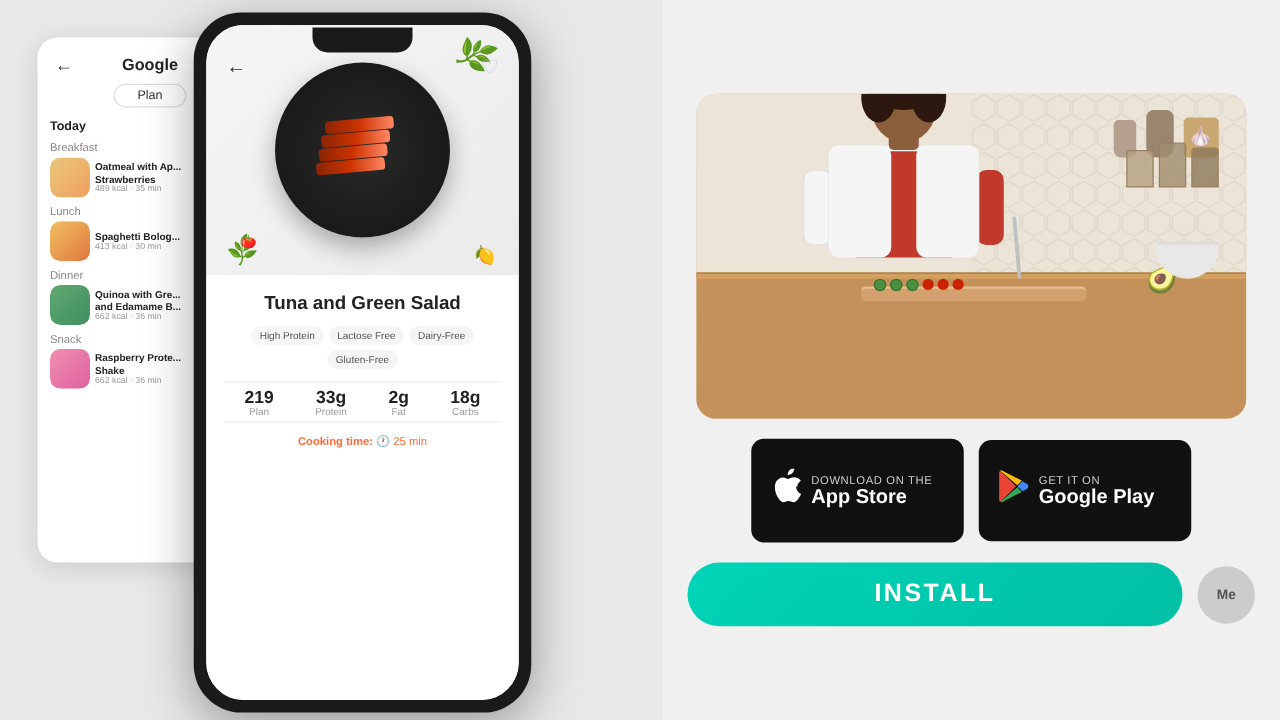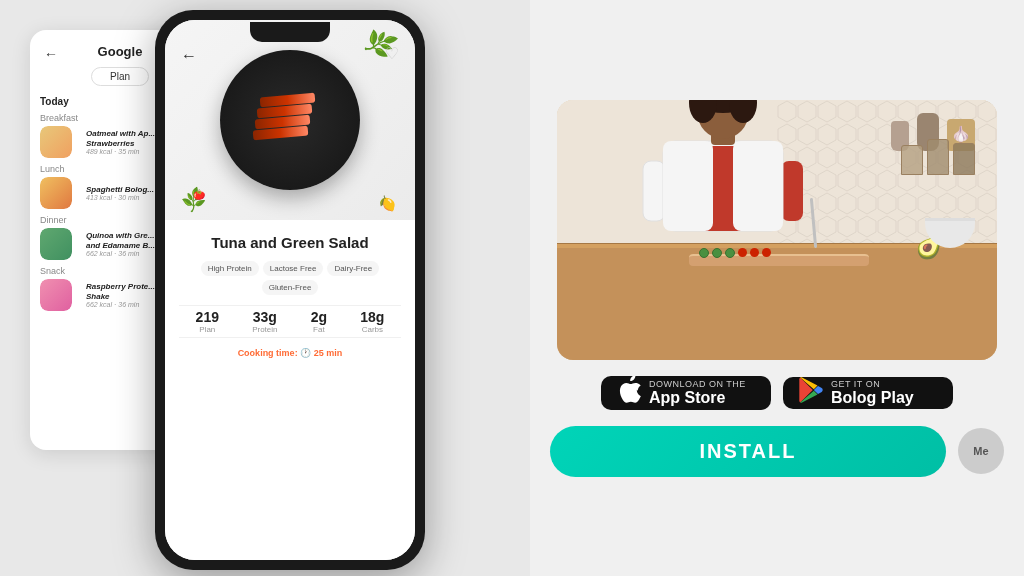--- a/index.html
+++ b/index.html
@@ -79,23 +79,22 @@
 
     .meal-section-label {
       font-size: 9px;
       color: #888;
       margin: 6px 0 3px;
     }
 
     .meal-item {
       display: flex;
       align-items: center;
-      gap: 14px;
+      gap: 4px;
       margin-bottom: 4px;
-      font-style: italic;
     }
     .meal-thumb {
       width: 32px;
       height: 32px;
       border-radius: 8px;
       flex-shrink: 0;
       overflow: hidden;
     }
     .meal-thumb-bg {
       width: 100%;
@@ -301,21 +300,21 @@
       align-items: center;
     }
 
     .store-btn {
       display: flex;
       align-items: center;
       gap: 8px;
       background: #111;
       color: #fff;
       border-radius: 10px;
-      padding: 0 16px;
+      padding: 24px 16px;
       cursor: pointer;
       min-width: 170px;
       text-decoration: none;
     }
 
     .store-btn-icon {
       font-size: 24px;
       flex-shrink: 0;
     }
 
@@ -560,21 +559,21 @@
             </div>
             <div class="nutrition-item">
               <div class="nutrition-value">18g</div>
               <div class="nutrition-label">Carbs</div>
             </div>
           </div>
 
           <div class="cooking-time">
             <span>Cooking time: </span>
             <span class="clock-icon">🕐</span>
-            <span style="color:#ff6b35;font-weight:700;">25 min</span>
+            <span style="color:#ff6b35;font-weight:400;">25 min</span>
           </div>
         </div>
 
       </div>
     </div>
   </div>
 
 </div>
 
 <div class="right-side">
@@ -671,21 +670,21 @@
       <div class="store-btn-icon">
         <svg width="24" height="26" viewBox="0 0 24 26">
           <path d="M1.2 0.5L13.8 13L1.2 25.5C0.7 25.1 0.3 24.5 0.3 23.7V2.3C0.3 1.5 0.7 0.9 1.2 0.5Z" fill="#EA4335"></path>
           <path d="M18.5 8.5L14.8 12.2L1.2 0.5C1.6 0.2 2.1 0 2.6 0.3L18.5 8.5Z" fill="#FBBC04"></path>
           <path d="M18.5 17.5L2.6 25.7C2.1 26 1.6 25.8 1.2 25.5L14.8 13.8L18.5 17.5Z" fill="#34A853"></path>
           <path d="M23.7 13C23.7 13.8 23.3 14.5 22.7 14.9L19 17L14.8 13L19 9L22.7 11.1C23.3 11.5 23.7 12.2 23.7 13Z" fill="#4285F4"></path>
         </svg>
       </div>
       <div class="store-btn-text">
         <span class="store-btn-subtitle">GET IT ON</span>
-        <span class="store-btn-title">Bolog Play</span>
+        <span class="store-btn-title">Google Play</span>
       </div>
     </div>
   </div>
 
   <div class="install-row">
     <button class="install-btn">INSTALL</button>
     <div class="avatar-circle">Me</div>
   </div>
 
 </div>

